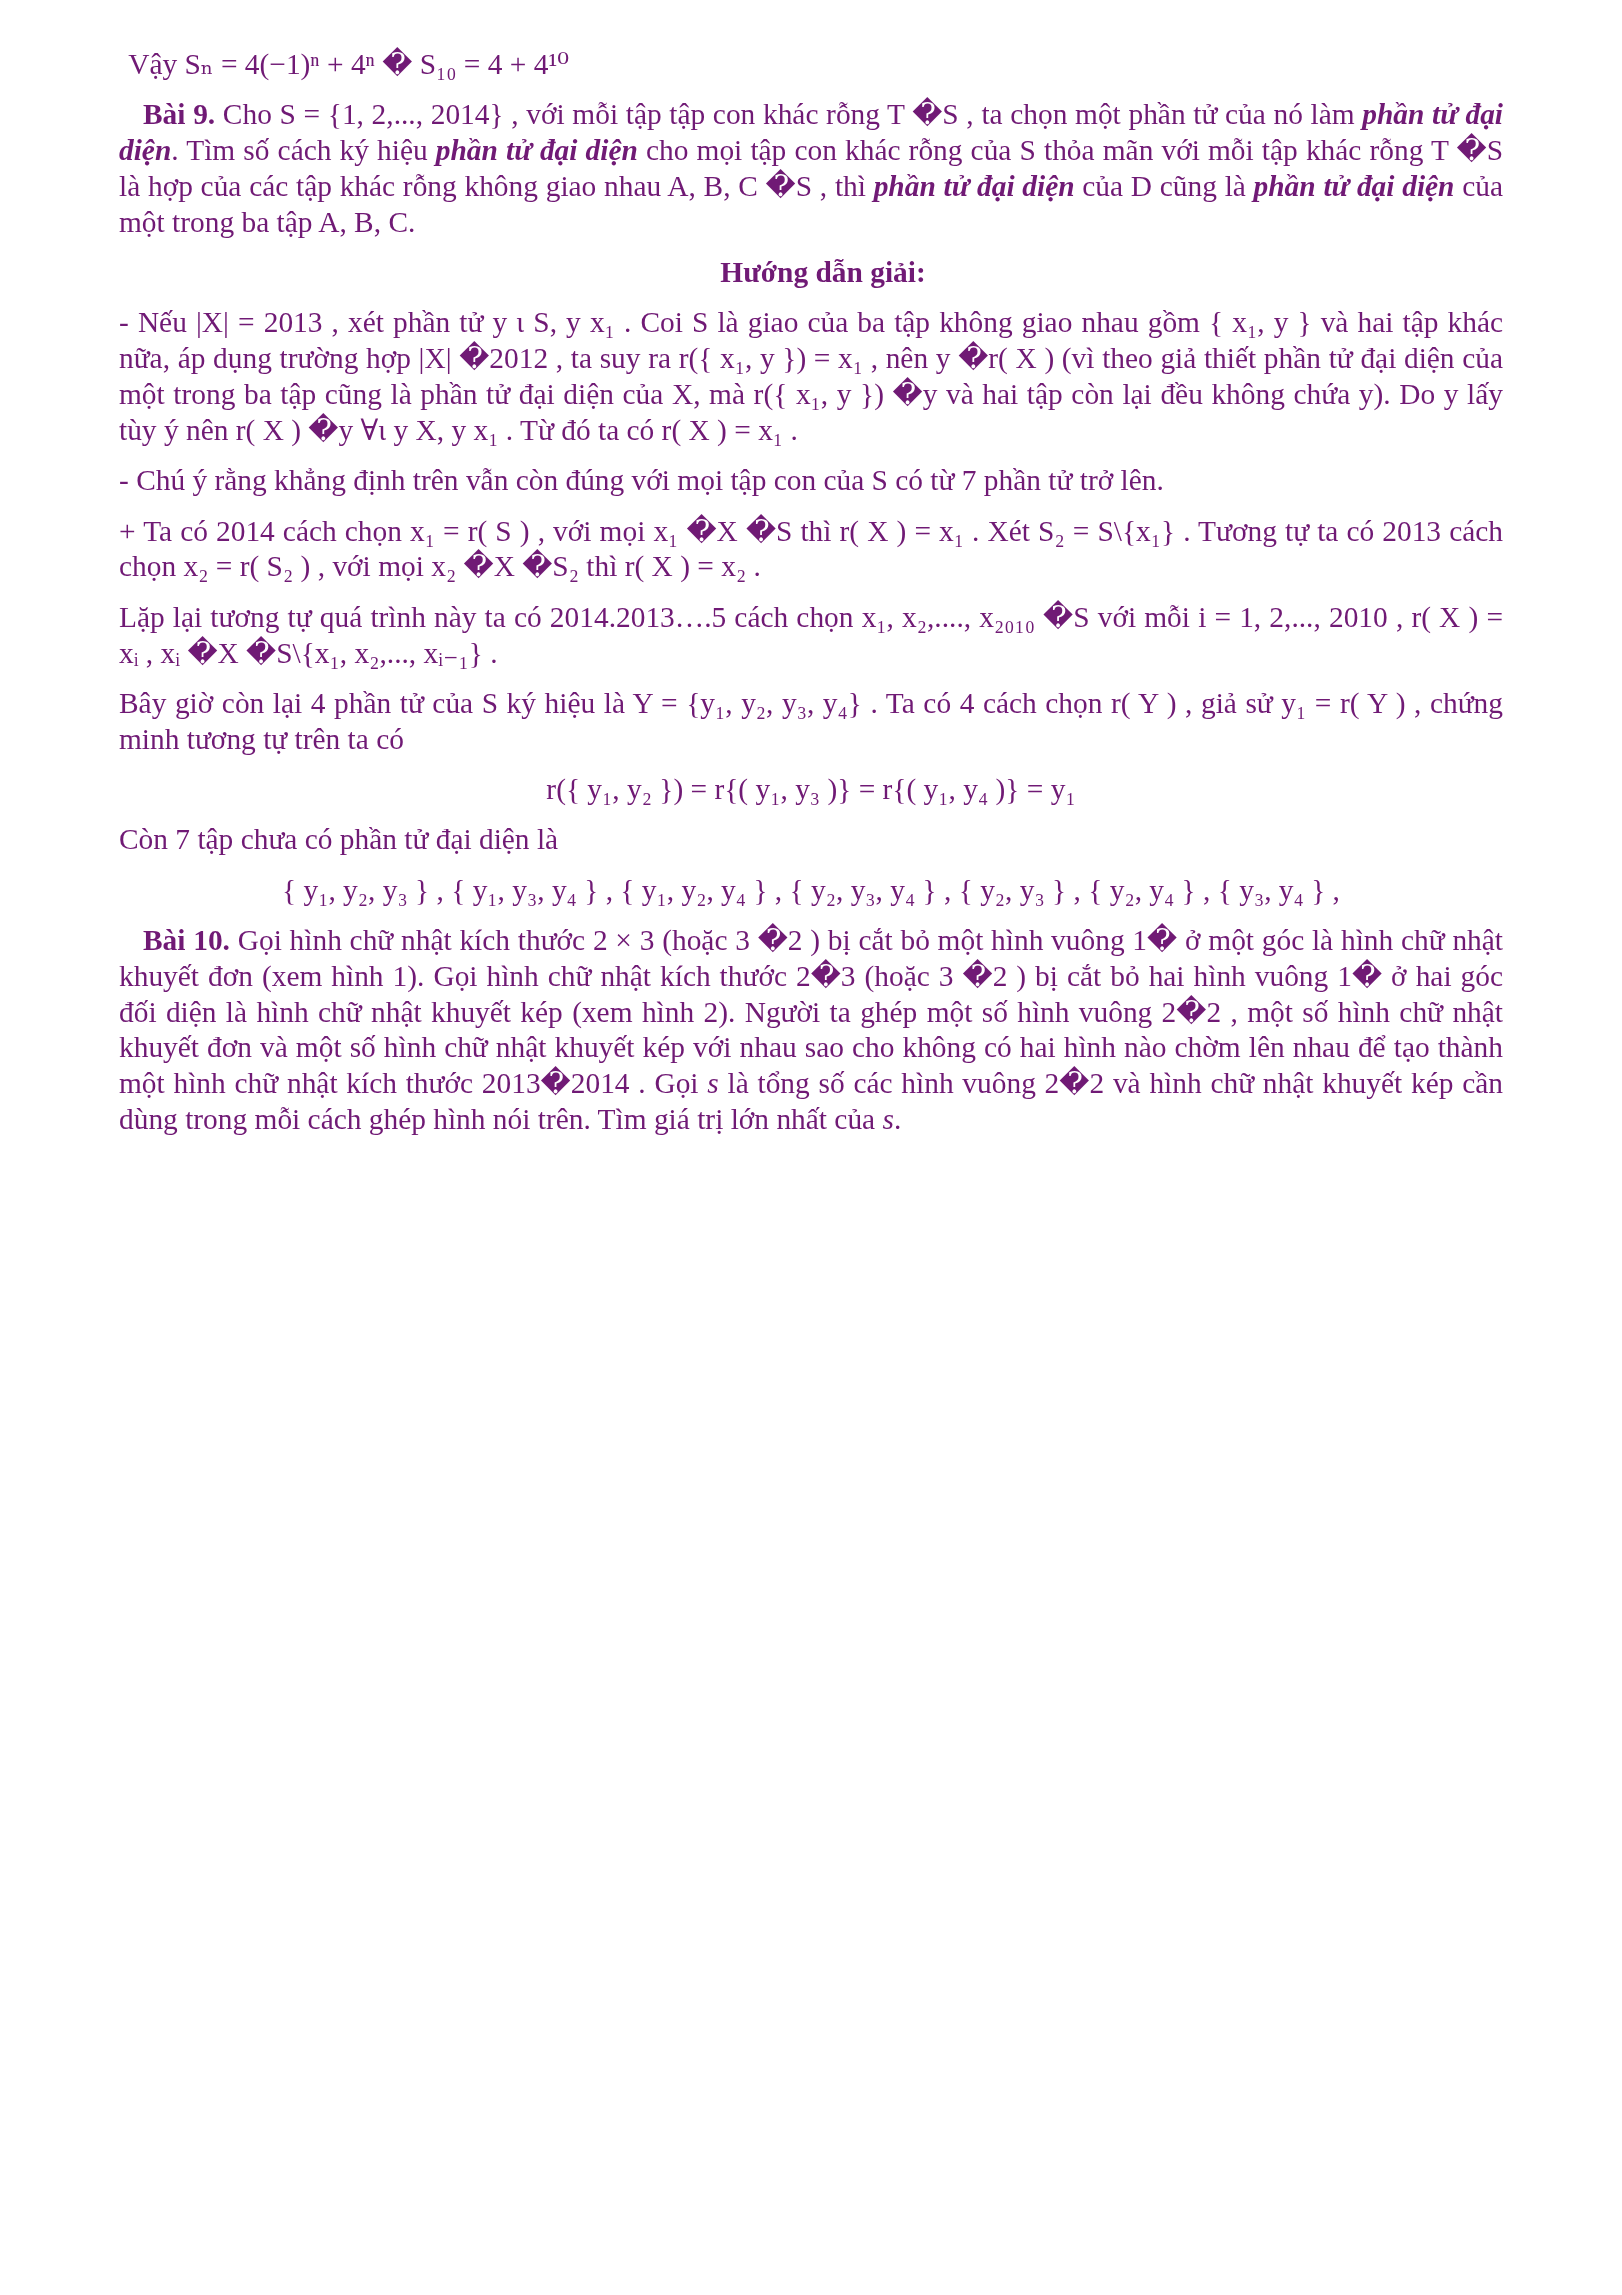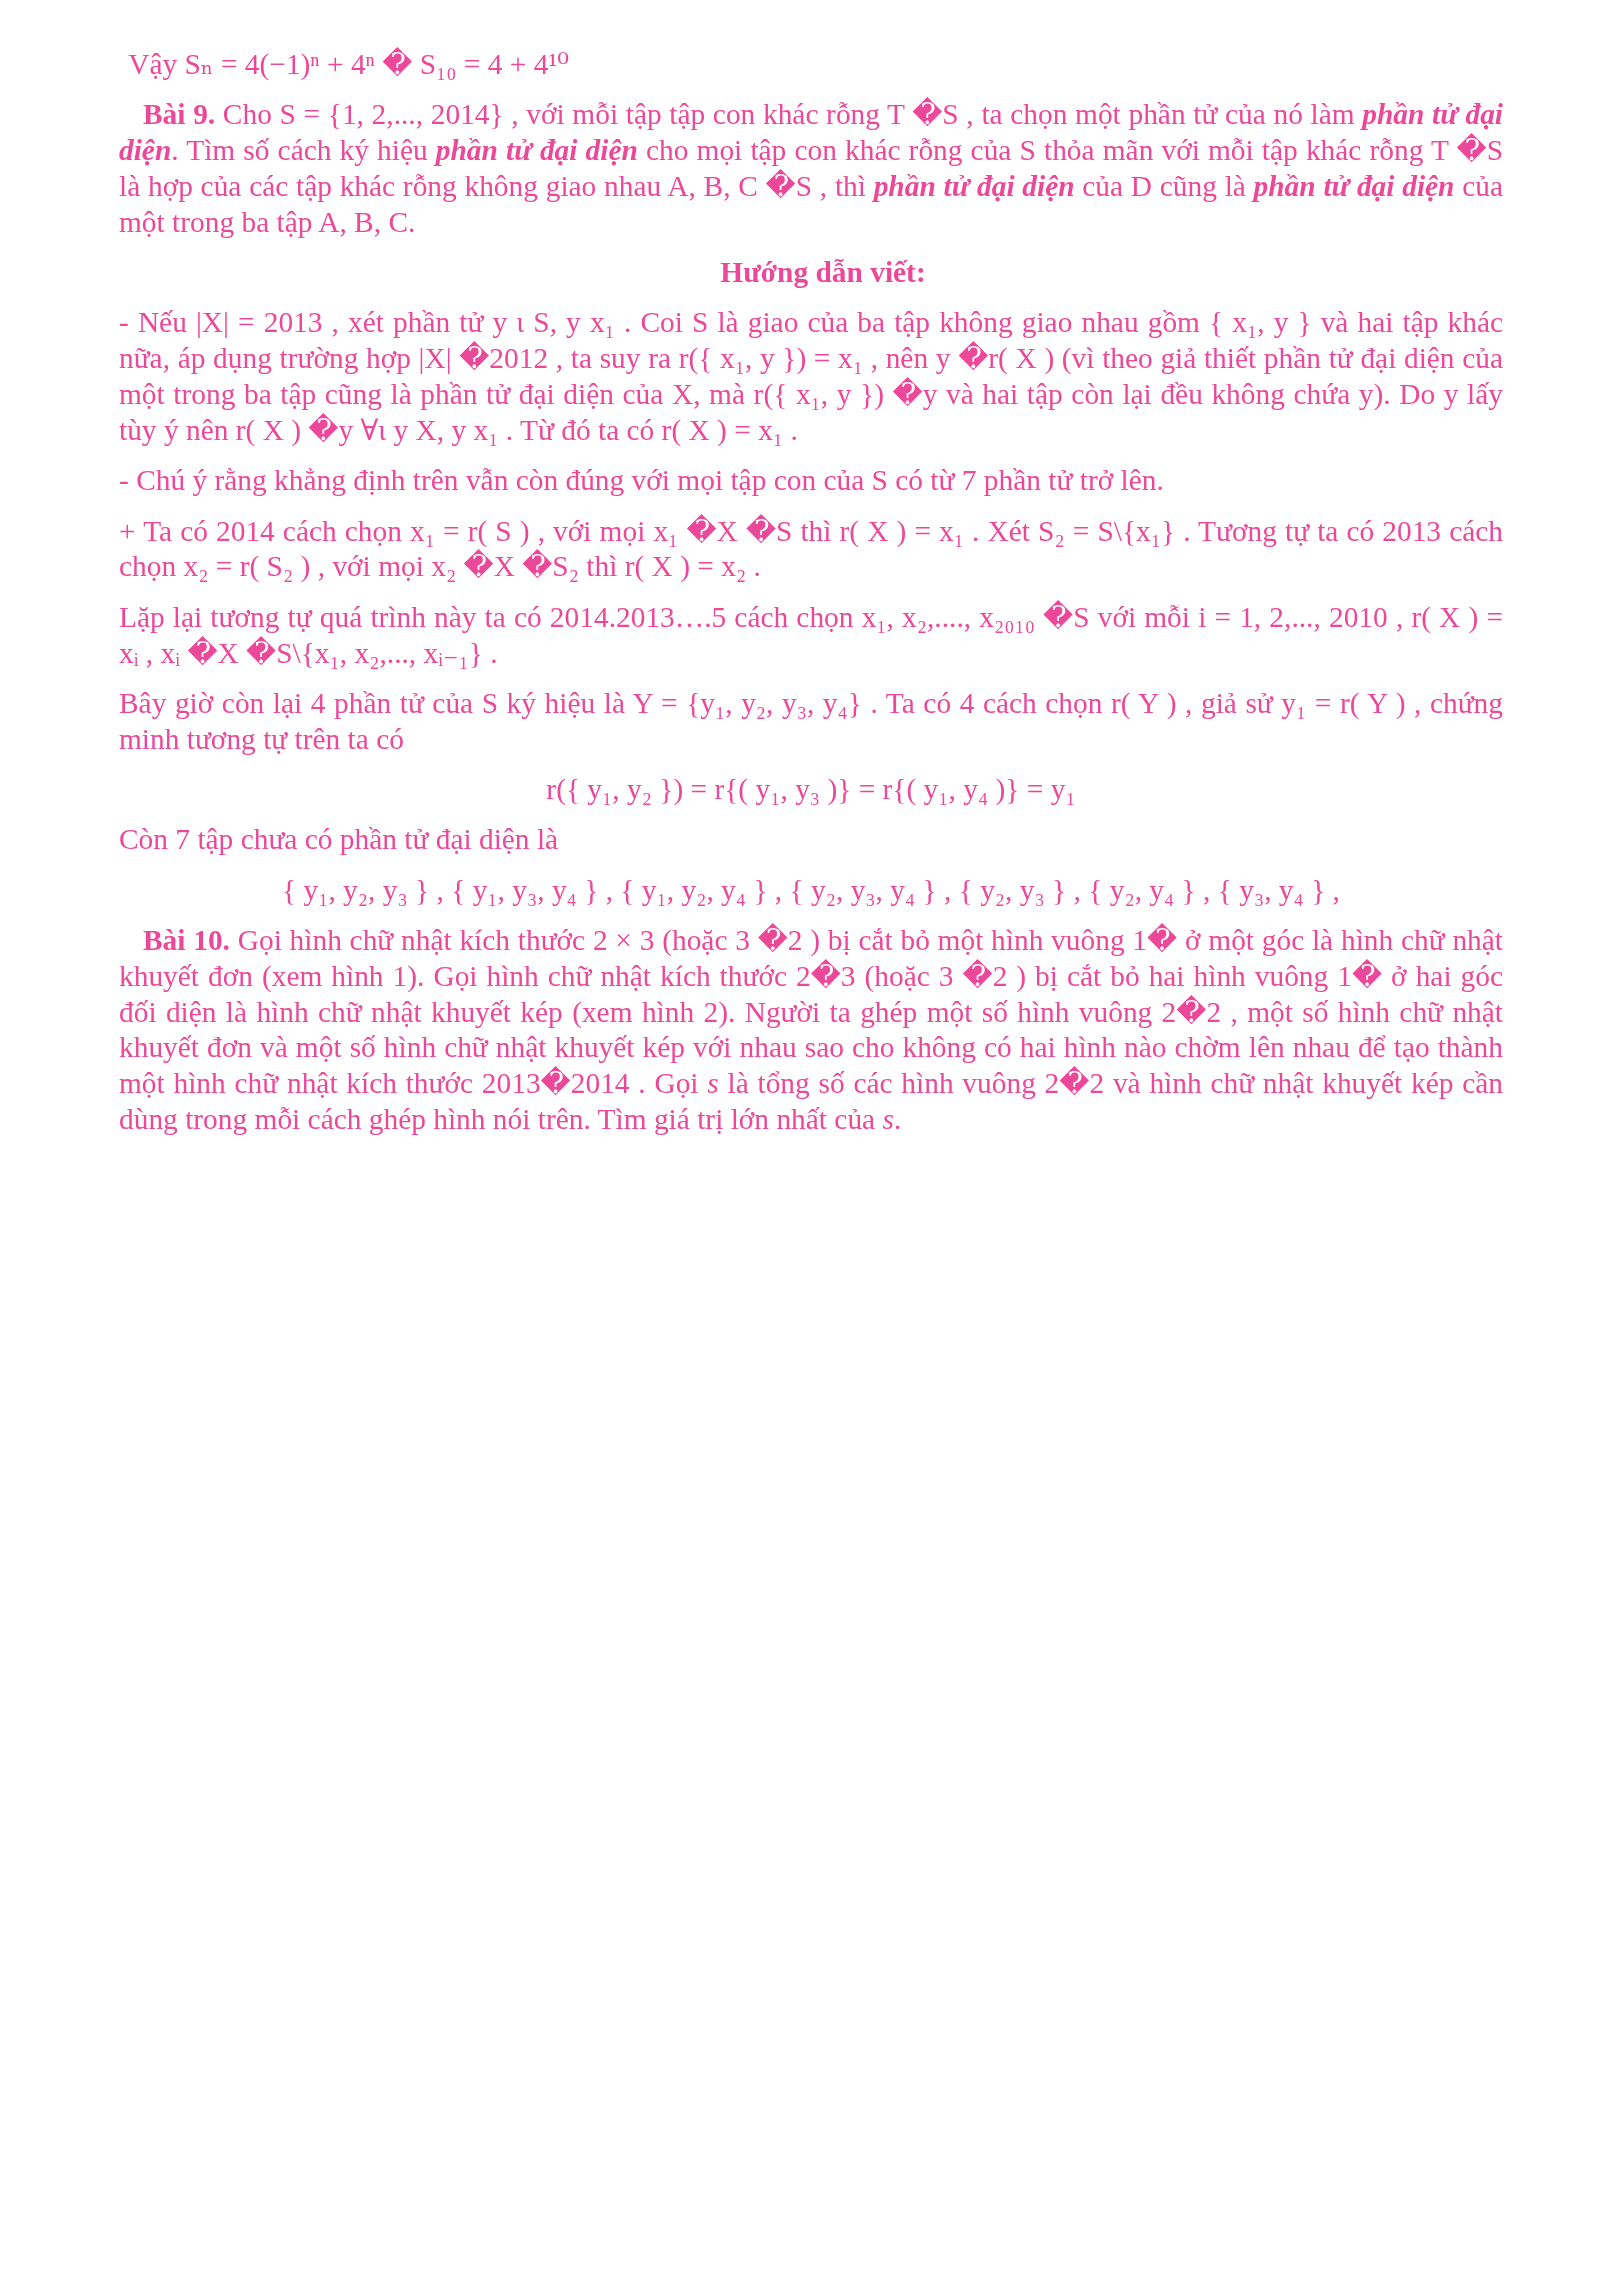--- a/index.html
+++ b/index.html
@@ -12,21 +12,21 @@
     height: 2295px;
   }
   .page {
     box-sizing: border-box;
     width: 1622px;
     height: 2295px;
     padding: 47px 119px 16px 119px;
     font-family: "Liberation Serif", "DejaVu Serif", "DejaVu Sans", serif;
     font-size: 29.4px;
     line-height: 1.22;
-    color: #ec4899;
+    color: #701a75;
     background: #ffffff;
   }
   p.para {
     margin: 0 0 14.4px 0;
     text-align: justify;
   }
   p.center {
     text-align: center;
   }
   p.ind {
@@ -38,21 +38,21 @@
 </style>
 </head>
 <body>
 
 <div class="page">
 
   <p class="para ind"><span>Vậy  Sₙ = 4(−1)ⁿ + 4ⁿ  � S₁₀ = 4 +  4¹⁰</span></p>
 
   <p class="para"><span class="b">Bài 9.</span><span> Cho  S = {1, 2,..., 2014} , với mỗi tập tập con khác rỗng  T �S , ta chọn một phần tử của nó làm </span><span class="bi">phần tử đại diện</span><span>. Tìm số cách ký hiệu </span><span class="bi">phần tử đại diện</span><span> cho mọi tập con khác rỗng của S thỏa mãn với mỗi tập khác rỗng  T �S  là hợp của các tập khác rỗng không giao nhau  A, B, C �S , thì </span><span class="bi">phần tử đại diện</span><span> của D cũng là </span><span class="bi">phần tử đại diện</span><span> của một trong ba tập A, B, C.</span></p>
 
-  <p class="para center"><span class="b">Hướng dẫn viết:</span></p>
+  <p class="para center"><span class="b">Hướng dẫn giải:</span></p>
 
 
 
   <p class="para"><span>- Nếu  |X| = 2013 , xét phần tử  y ι  S, y    x₁ . Coi S là giao của ba tập không giao nhau gồm  { x₁, y }   và hai tập khác nữa, áp dụng trường hợp  |X| �2012 , ta suy ra  r({ x₁, y }) = x₁ , nên  y �r( X )  (vì theo giả thiết phần tử đại diện của một trong ba tập cũng là phần tử đại diện của X, mà  r({ x₁, y }) �y  và hai tập còn lại đều không chứa y). Do y lấy tùy ý nên  r( X ) �y ∀ι y    X, y    x₁ . Từ đó ta có  r( X ) = x₁ .</span></p>
 
   <p class="para"><span>- Chú ý rằng khẳng định trên vẫn còn đúng với mọi tập con của S có từ 7 phần tử trở lên.</span></p>
 
   <p class="para"><span>+ Ta có 2014 cách chọn  x₁ = r( S ) , với mọi  x₁ �X �S  thì  r( X ) = x₁ . Xét  S₂ = S\{x₁} . Tương tự ta có 2013 cách chọn  x₂ = r( S₂ ) , với mọi  x₂ �X �S₂  thì  r( X ) = x₂ .</span></p>
 
   <p class="para"><span>Lặp lại tương tự quá trình này ta có 2014.2013….5 cách chọn  x₁, x₂,...., x₂₀₁₀ �S  với mỗi  i = 1, 2,..., 2010 ,  r( X ) = xᵢ ,  xᵢ �X �S\{x₁, x₂,..., xᵢ₋₁} .</span></p>

